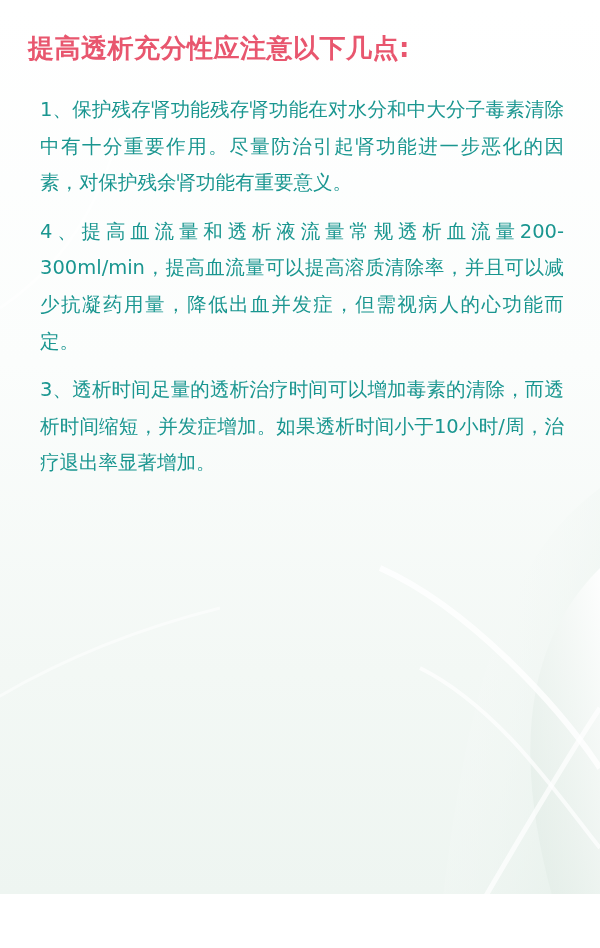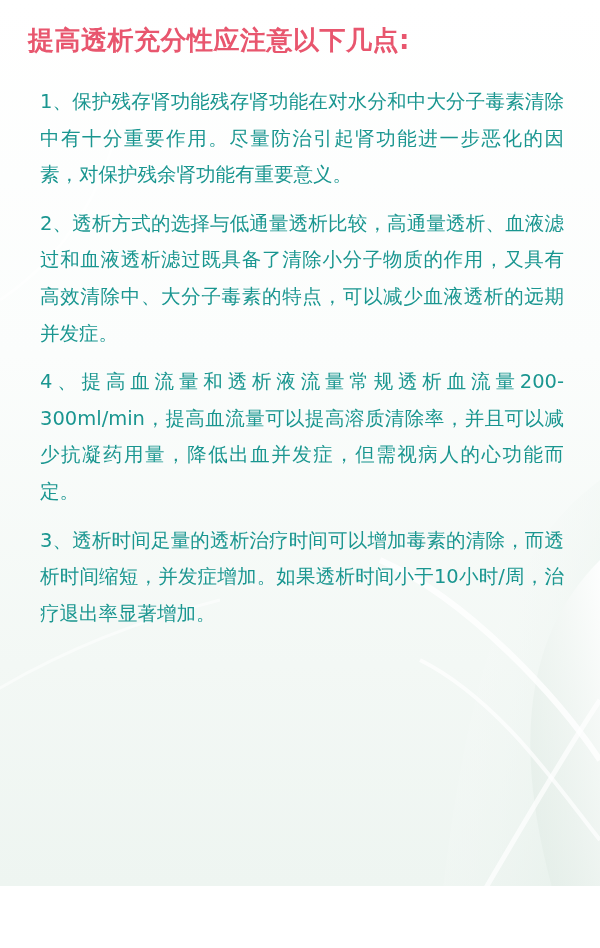--- a/index.html
+++ b/index.html
@@ -10,21 +10,21 @@
       width: 600px;
       height: 948px;
       background: #ffffff;
       position: relative;
       overflow: hidden;
       font-family: "DejaVu Sans", "Liberation Sans", sans-serif;
     }
     .panel {
       position: absolute;
       left: 0;
-      top: 0;
+      top: 8px;
       width: 600px;
       height: 886px;
       background: linear-gradient(180deg, #ffffff 0%, #fbfdfc 40%, #f3f8f5 75%, #eef5f1 100%);
       overflow: hidden;
     }
     .deco {
       position: absolute;
       pointer-events: none;
     }
     .deco svg { display: block; }
@@ -81,17 +81,16 @@
       <path d="M600 700 C 560 760, 520 830, 470 915" stroke="#ffffff" stroke-width="5" fill="none" opacity="0.7"></path>
       <path d="M0 300 C 60 260, 100 200, 120 120" stroke="#ffffff" stroke-width="3" fill="none" opacity="0.6"></path>
       <path d="M-20 700 C 60 650, 140 620, 220 600" stroke="#ffffff" stroke-width="3" fill="none" opacity="0.5"></path>
     </svg>
   </div>
 
   <h1 class="title">提高透析充分性应注意以下几点:</h1>
 
   <div class="content">
     <p class="para">1、保护残存肾功能残存肾功能在对水分和中大分子毒素清除中有十分重要作用。尽量防治引起肾功能进一步恶化的因素，对保护残余肾功能有重要意义。</p>
-    <p class="para">2、透析方式的选择与低通量透析比较，高通量透析、血液滤过和血液透析滤过既具备了清除小分子物质的作用，又具有高效清除中、大分子毒素的特点，可以减少血液透析的远期并发症。</p>
     <p class="para spread">4、提高血流量和透析液流量常规透析血流量200-300ml/min，提高血流量可以提高溶质清除率，并且可以减少抗凝药用量，降低出血并发症，但需视病人的心功能而定。</p>
     <p class="para">3、透析时间足量的透析治疗时间可以增加毒素的清除，而透析时间缩短，并发症增加。如果透析时间小于10小时/周，治疗退出率显著增加。</p>
   </div>
 </div>
 
 </body></html>

